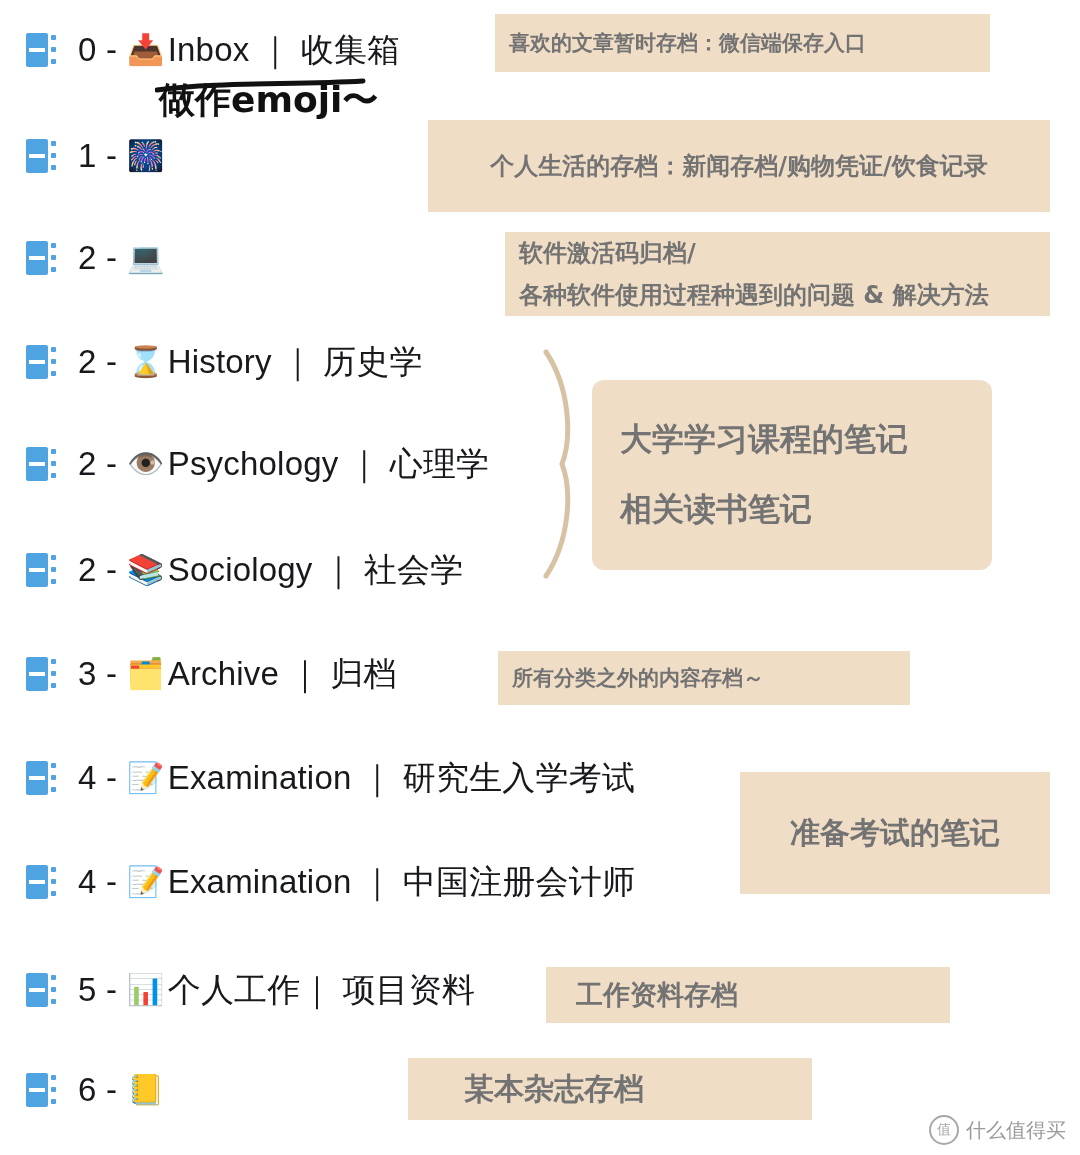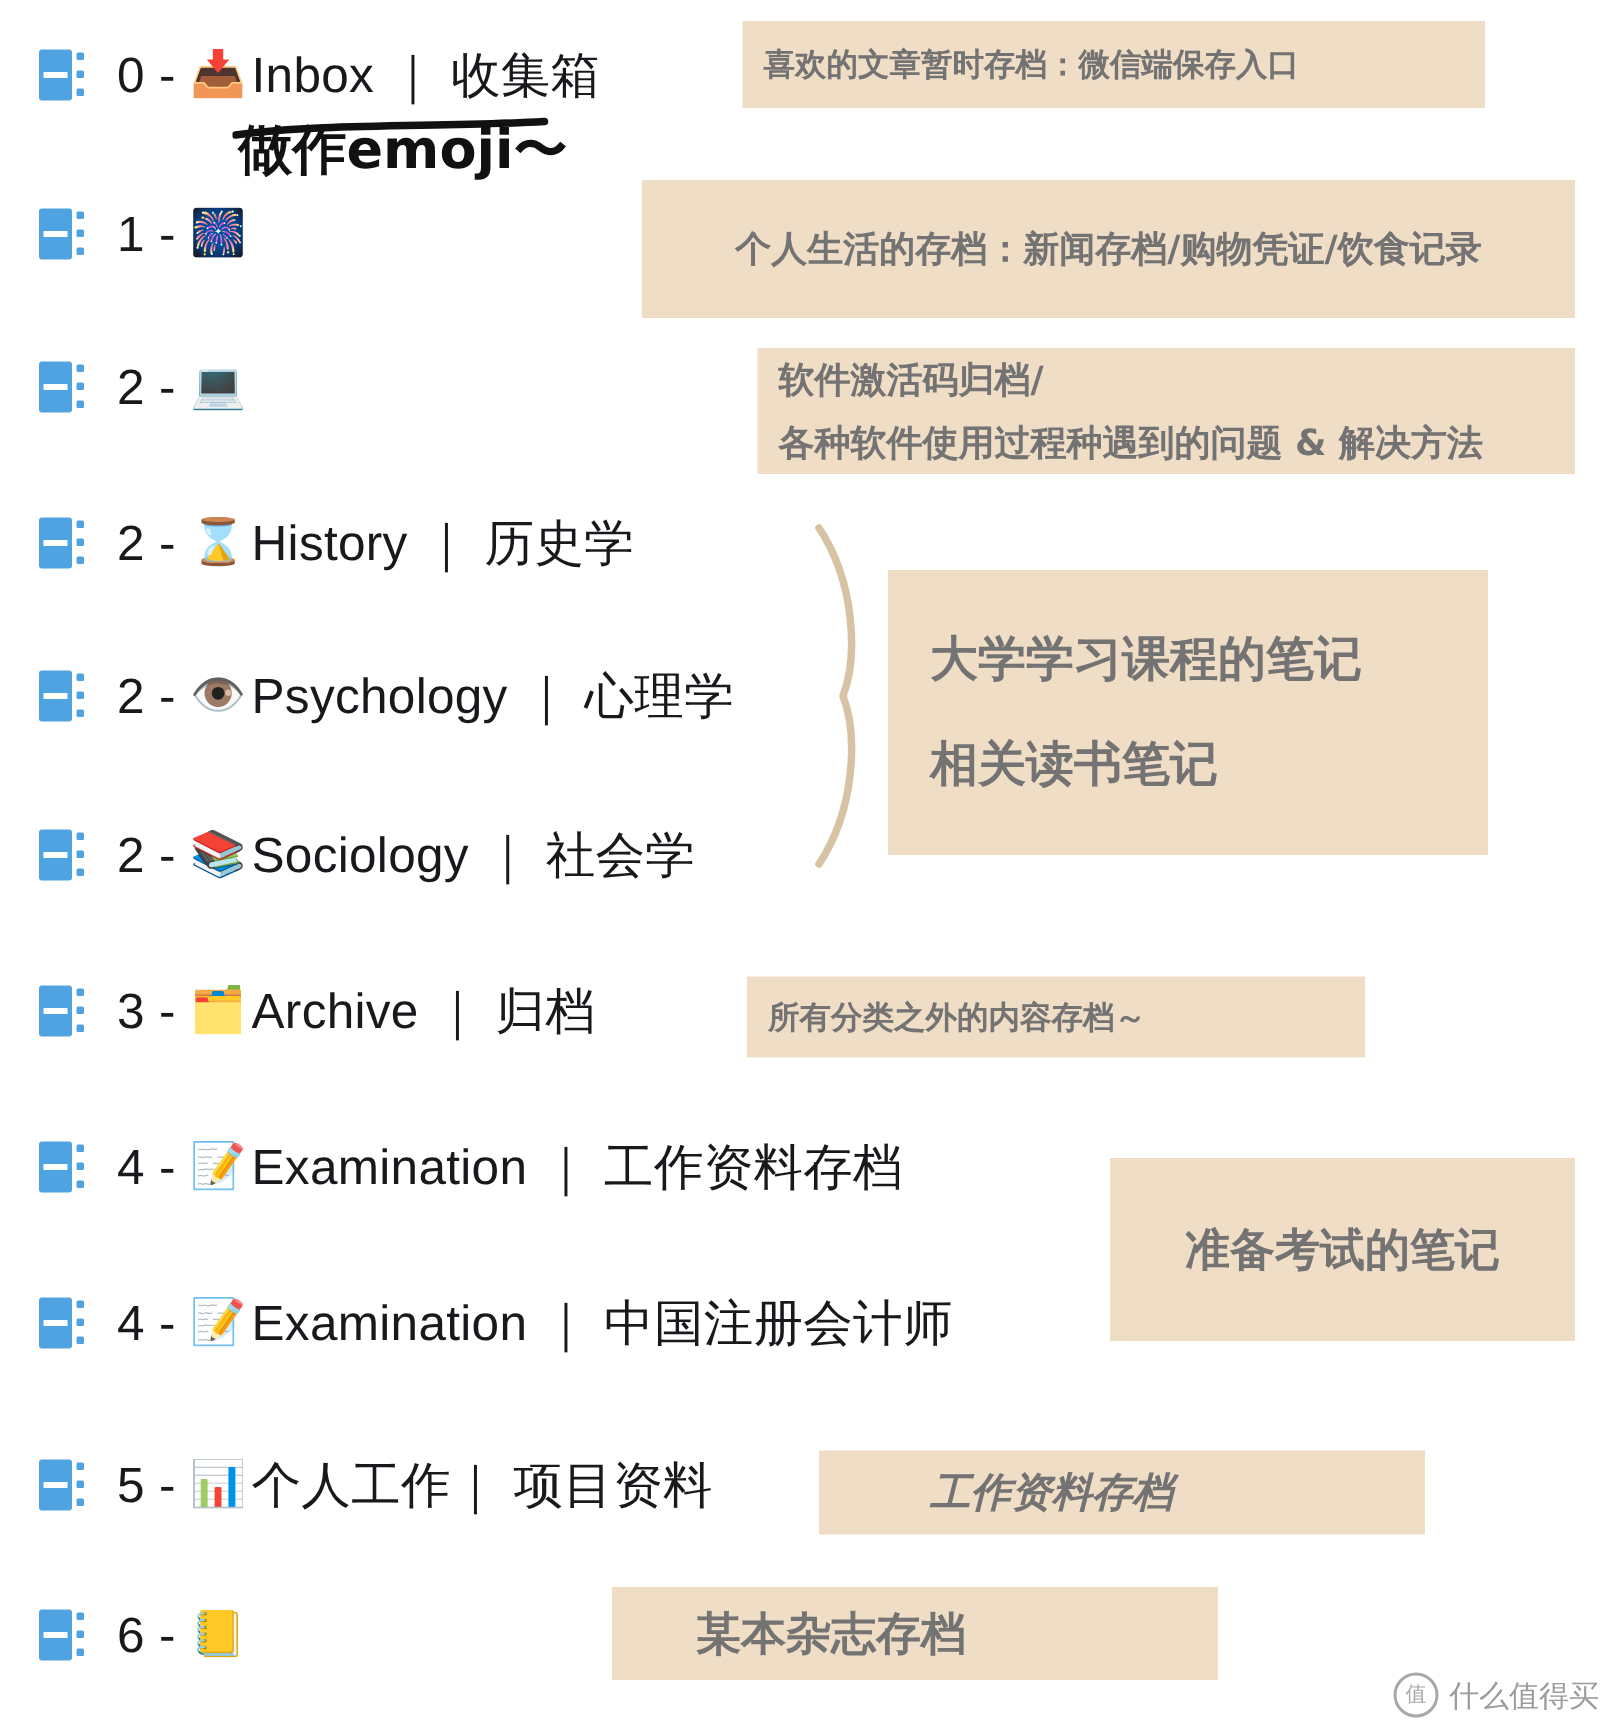--- a/index.html
+++ b/index.html
@@ -215,21 +215,21 @@
 <div class="row" style="top:750px;">
   <span class="nb-icon">
     <span class="cover"></span>
       <span class="ring r1"></span>
       <span class="ring r2"></span>
       <span class="ring r3"></span>
   </span>
   <span class="row-label">
     <span class="row-num">4 -</span>
     <span class="row-emoji">📝</span>
-    <span>Examination ｜ 工作资料存档</span>
+    <span>Examination ｜ 研究生入学考试</span>
   </span>
 </div>
 
 <div class="row" style="top:854px;">
   <span class="nb-icon">
     <span class="cover"></span>
       <span class="ring r1"></span>
       <span class="ring r2"></span>
       <span class="ring r3"></span>
   </span>
@@ -273,34 +273,34 @@
 
 <div class="note" style="left:428px; top:120px; width:622px; height:92px; font-size:24px; align-items:center;">
   <div>个人生活的存档：新闻存档/购物凭证/饮食记录</div>
 </div>
 
 <div class="note" style="left:505px; top:232px; width:545px; height:84px; font-size:24px;">
   <div>软件激活码归档/</div>
   <div style="margin-top:10px;">各种软件使用过程种遇到的问题 &amp; 解决方法</div>
 </div>
 
-<div class="note" style="left:592px; top:380px; width:400px; height:190px; font-size:32px; padding-left:28px; justify-content:center;">
+<div class="note" style="left:592px; top:380px; width:400px; height:190px; font-size:32px; padding-left:28px; justify-content:center;border-radius:12px;">
   <div>大学学习课程的笔记</div>
   <div style="margin-top:26px;">相关读书笔记</div>
 </div>
 
 <div class="note" style="left:498px; top:651px; width:412px; height:54px; font-size:21px;">
   <div>所有分类之外的内容存档～</div>
 </div>
 
 <div class="note" style="left:740px; top:772px; width:310px; height:122px; font-size:30px; align-items:center;">
   <div>准备考试的笔记</div>
 </div>
 
-<div class="note" style="left:546px; top:967px; width:404px; height:56px; font-size:27px; padding-left:74px;font-style:italic;">
+<div class="note" style="left:546px; top:967px; width:404px; height:56px; font-size:27px; padding-left:30px;">
   <div>工作资料存档</div>
 </div>
 
 <div class="note" style="left:408px; top:1058px; width:404px; height:62px; font-size:30px; padding-left:56px;">
   <div>某本杂志存档</div>
 </div>
 
 <div class="scribble" style="left:155px; top:72px; width:310px; height:60px;">
   <svg width="310" height="60" viewBox="0 0 310 60">
     <text x="4" y="40" font-family="DejaVu Sans, sans-serif" font-size="36" font-weight="bold" fill="#111">做作emoji〜</text>

